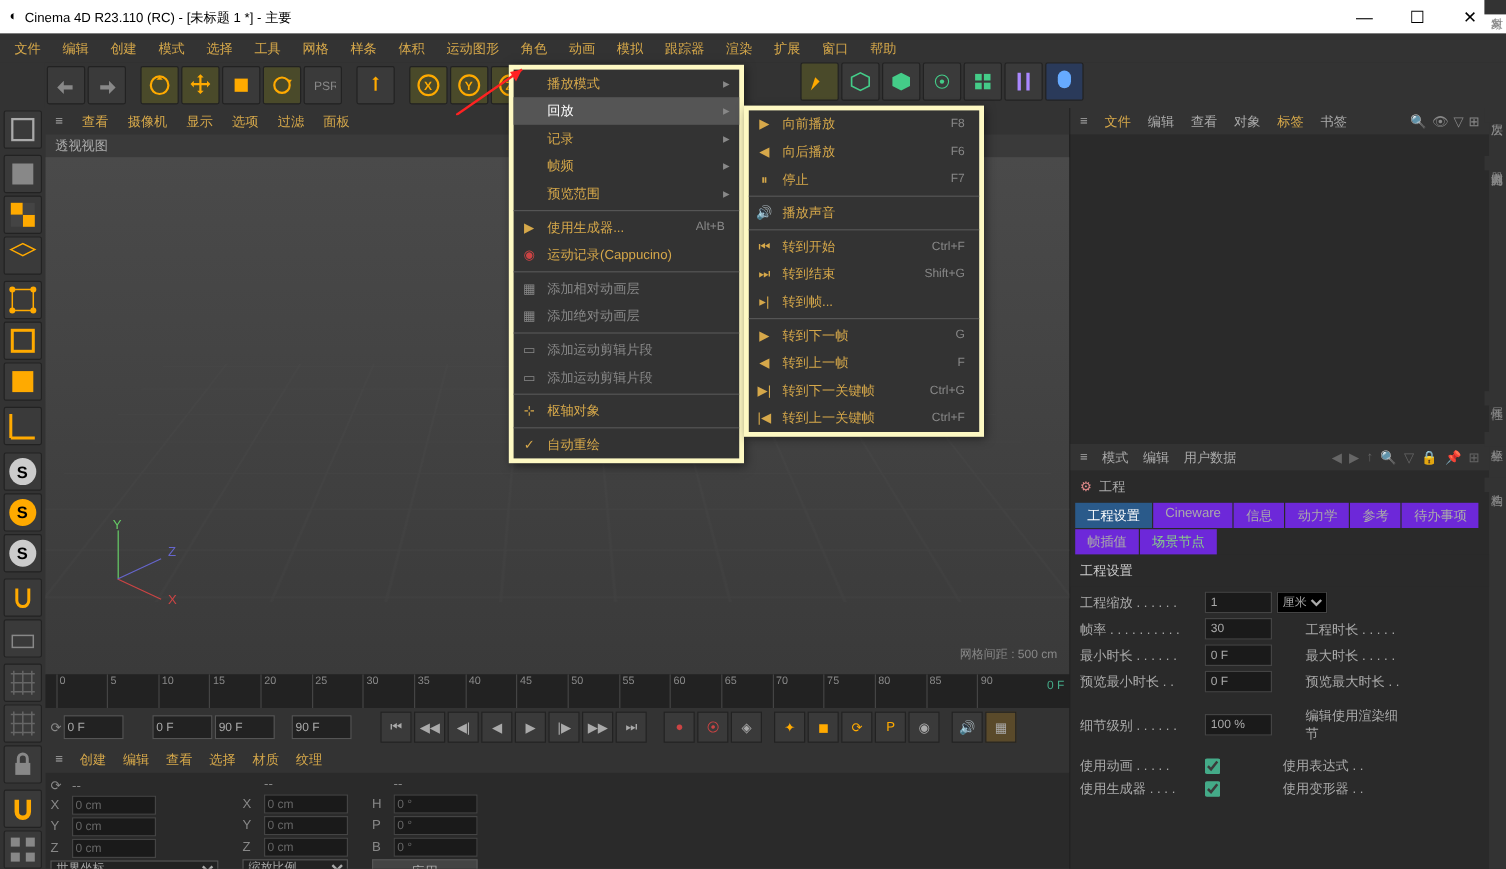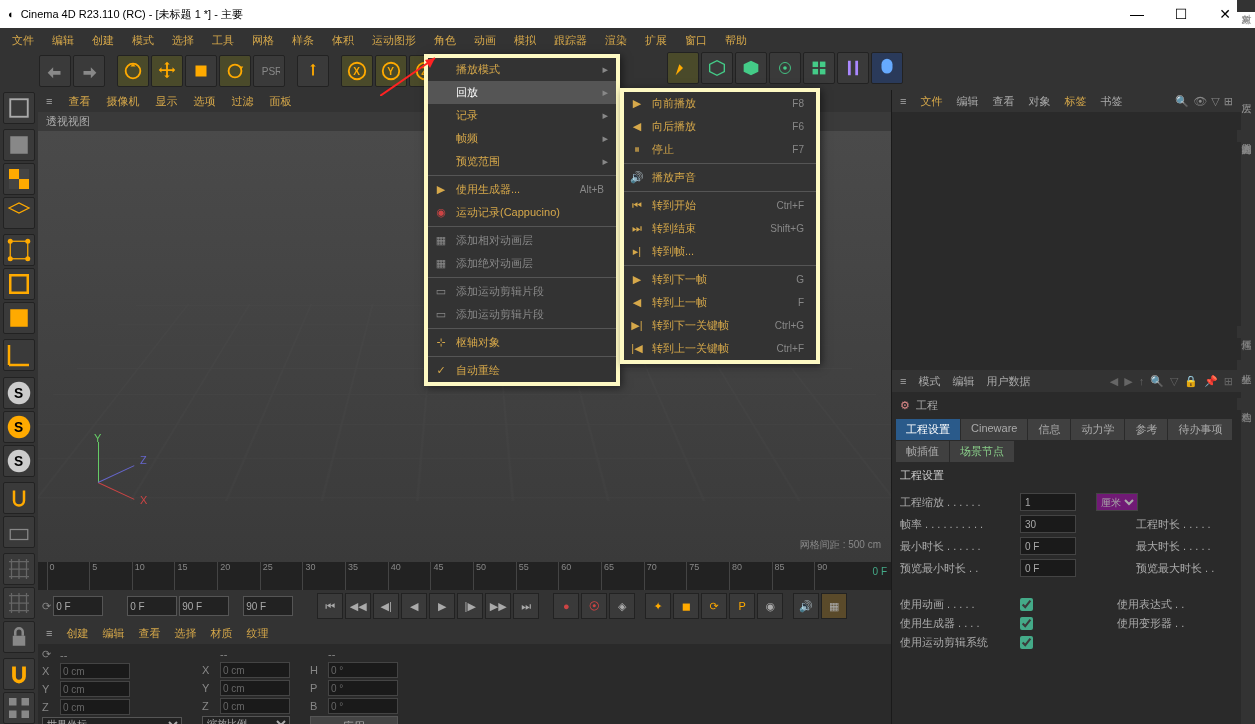--- a/index.html
+++ b/index.html
@@ -58,30 +58,30 @@
 .rightcol { width:350px; background:#2a2a2a; display:flex; flex-direction:column; border-left:1px solid #1a1a1a; }
 .rc-top { height:280px; background:#2a2a2a; }
 .rc-header { height:22px; background:#333; display:flex; align-items:center; padding:0 8px; gap:14px; color:#d6a84a; font-size:11px; }
 .rc-header .gray{color:#aaa;}
 .rc-header .orange{color:#d6a84a;}
 .rc-header .icons { margin-left:auto; display:flex; gap:4px; color:#888; }
 .rc-mid { flex:1; background:#2a2a2a; }
 .rc-mid .hdr { height:22px; display:flex; align-items:center; padding:0 8px; gap:12px; color:#aaa; background:#333;}
 .rc-mid .proj { padding:6px 8px; color:#aaa; display:flex; align-items:center; gap:6px; }
 .tabs { display:flex; flex-wrap:wrap; gap:1px; padding:0 4px; }
-.tabs .tab { padding:3px 10px; background:#404040; color:#aaa; font-size:11px; }
+.tabs .tab { padding:3px 10px; background:#6d28d9; color:#aaa; font-size:11px; }
 .tabs .tab.active { background:#2a5a8a; color:#fff; }
 .tabs .tab.green { color:#8c8; }
 .section-title { padding:6px 8px; color:#ccc; background:#2a2a2a;}
 .props { padding:4px 8px; display:flex; flex-direction:column; gap:4px; }
-.props .prow { display:flex; align-items:center; gap:20px; font-size:11px; color:#aaa; }
+.props .prow { display:flex; align-items:center; gap:4px; font-size:11px; color:#aaa; }
 .props .prow .label { width:100px; white-space:nowrap; overflow:hidden; }
 .props .prow .label2 { width:80px; }
 .props input[type=text] { width:56px; height:18px; background:#1a1a1a; border:1px solid #444; color:#aaa; padding:0 4px; font-size:10px; }
-.props select { background:#701a75; border:1px solid #444; color:#aaa; height:18px; font-size:10px; }
+.props select { background:#000000; border:1px solid #444; color:#aaa; height:18px; font-size:10px; }
 .props input[type=checkbox] { accent-color:#4a8; }
 .props button { width:100%; background:#3a3a3a; border:1px solid #555; color:#aaa; padding:3px; }
 
 .menu { position:absolute; background:#333; border:4px solid #fef9c3; box-shadow:2px 2px 8px rgba(0,0,0,0.5); font-size:11px; min-width:180px; z-index:100; }
 .menu .mi { display:flex; align-items:center; padding:4px 28px 4px 28px; color:#d6a84a; position:relative; }
 .menu .mi.gray { color:#888; }
 .menu .mi.hl { background:#555; color:#fff; }
 .menu .mi .arr { position:absolute; right:8px; color:#888; }
 .menu .mi .sc { position:absolute; right:12px; color:#888; font-size:10px; }
 .menu .mi .ico { position:absolute; left:6px; width:14px; text-align:center; }
@@ -532,37 +532,39 @@
           <span style="width:20px"></span>
           <span class="label2">最大时长 . . . . .</span>
         </div>
         <div class="prow">
           <span class="label">预览最小时长 . .</span>
           <input type="text" value="0 F" style="">
           <span style="width:20px"></span>
           <span class="label2">预览最大时长 . .</span>
         </div>
         <div style="height:4px"></div>
+        <div class="prow">
+          <span class="label">细节级别 . . . . . .</span>
+          <input type="text" value="100 %" style="">
+          <span style="width:20px"></span>
+          <span class="label2">编辑使用渲染细节</span>
+        </div>
         <div style="height:4px"></div>
         <div class="prow">
           <span class="label">使用动画 . . . . .</span>
           <input type="checkbox" checked="" style="">
           <span style="width:44px"></span>
           <span class="label2">使用表达式 . .</span>
         </div>
         <div class="prow">
           <span class="label">使用生成器 . . . .</span>
           <input type="checkbox" checked="" style="">
           <span style="width:44px"></span>
           <span class="label2">使用变形器 . .</span>
         </div>
-        <div class="prow">
-          <span class="label">使用运动剪辑系统</span>
-          <input type="checkbox" checked="" style="">
-        </div>
       </div>
     </div>
   </div>
 
   <div class="farcol">
     <div class="sidelabel" style="top:0">对象</div>
     <div class="sidelabel" style="top:90px">层次</div>
     <div class="sidelabel" style="top:130px">内容浏览器</div>
     <div class="sidelabel" style="top:326px">属性</div>
     <div class="sidelabel" style="top:360px">坐标</div>

